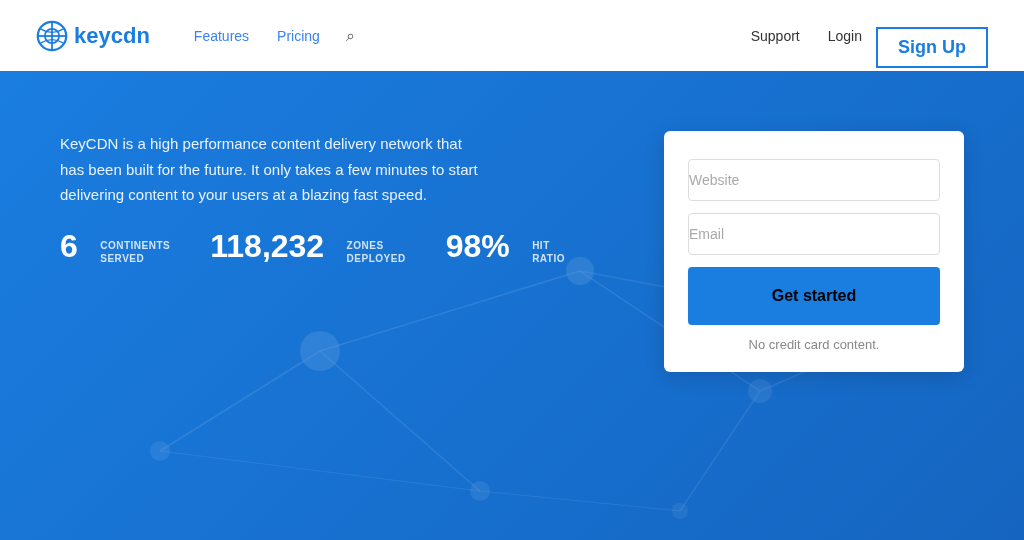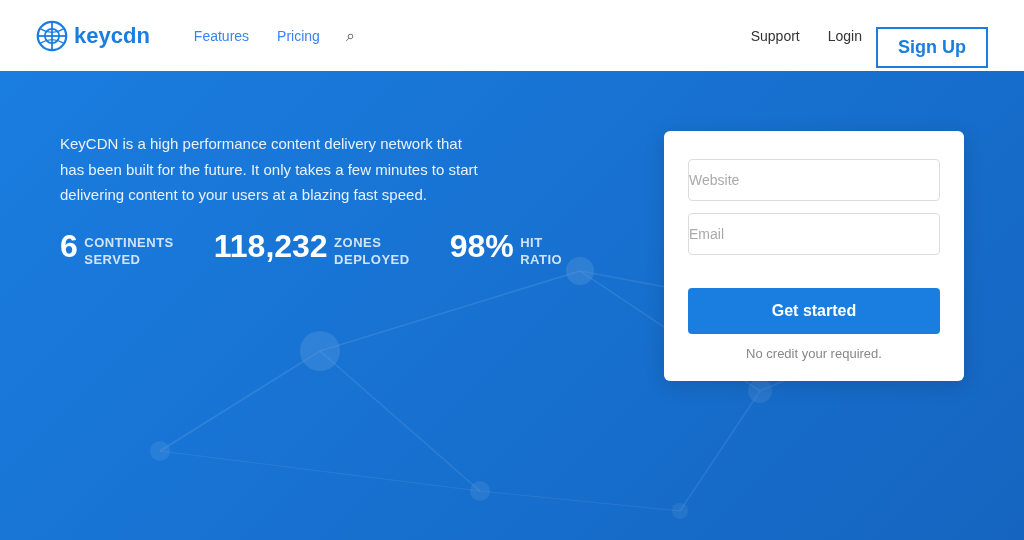--- a/index.html
+++ b/index.html
@@ -119,27 +119,27 @@
       align-items: center;
       gap: 40px;
     }
     .stat-number {
       font-size: 32px;
       font-weight: 700;
       color: #fff;
       display: inline;
     }
     .stat-label {
-      font-size: 13px;
+      font-size: 10px;
       font-weight: 700;
       color: rgba(255,255,255,0.8);
       text-transform: uppercase;
       letter-spacing: 0.5px;
       line-height: 1.3;
-      margin-left: 2px;
+      margin-left: 18px;
       display: inline-block;
       vertical-align: middle;
     }
 
     
     .hero-right {
       width: 300px;
       position: relative;
       z-index: 2;
     }
@@ -156,29 +156,28 @@
       padding: 12px 0;
       font-size: 14px;
       color: #333;
       margin-bottom: 12px;
       outline: none;
     }
     .form-field::placeholder { color: #aaa; }
     .get-started-btn {
       width: 100%;
       background: #1a7de0;
-      color: #ffffff;
+      color: #000000;
       border: none;
       border-radius: 4px;
-      padding: 14px;
+      padding: 20px;
       font-size: 16px;
       font-weight: 700;
       cursor: pointer;
       margin-bottom: 12px;
-      margin-top: 21px;
     }
     .no-cc {
       text-align: center;
       font-size: 13px;
       color: #888;
     }
 
     
     .chevron { font-size: 10px; }
   </style>
@@ -261,17 +260,17 @@
     </div>
   </div>
 
   <div class="hero-right">
     <div class="signup-card">
       <input class="form-field" type="text" placeholder="Website" style="">
       <input class="form-field" type="email" placeholder="Email" style="">
       <button class="get-started-btn">
         <span>Get started</span>
       </button>
-      <p class="no-cc">No credit your required.</p>
+      <p class="no-cc">No credit card content.</p>
     </div>
   </div>
 
 </div>
 
 </body></html>

